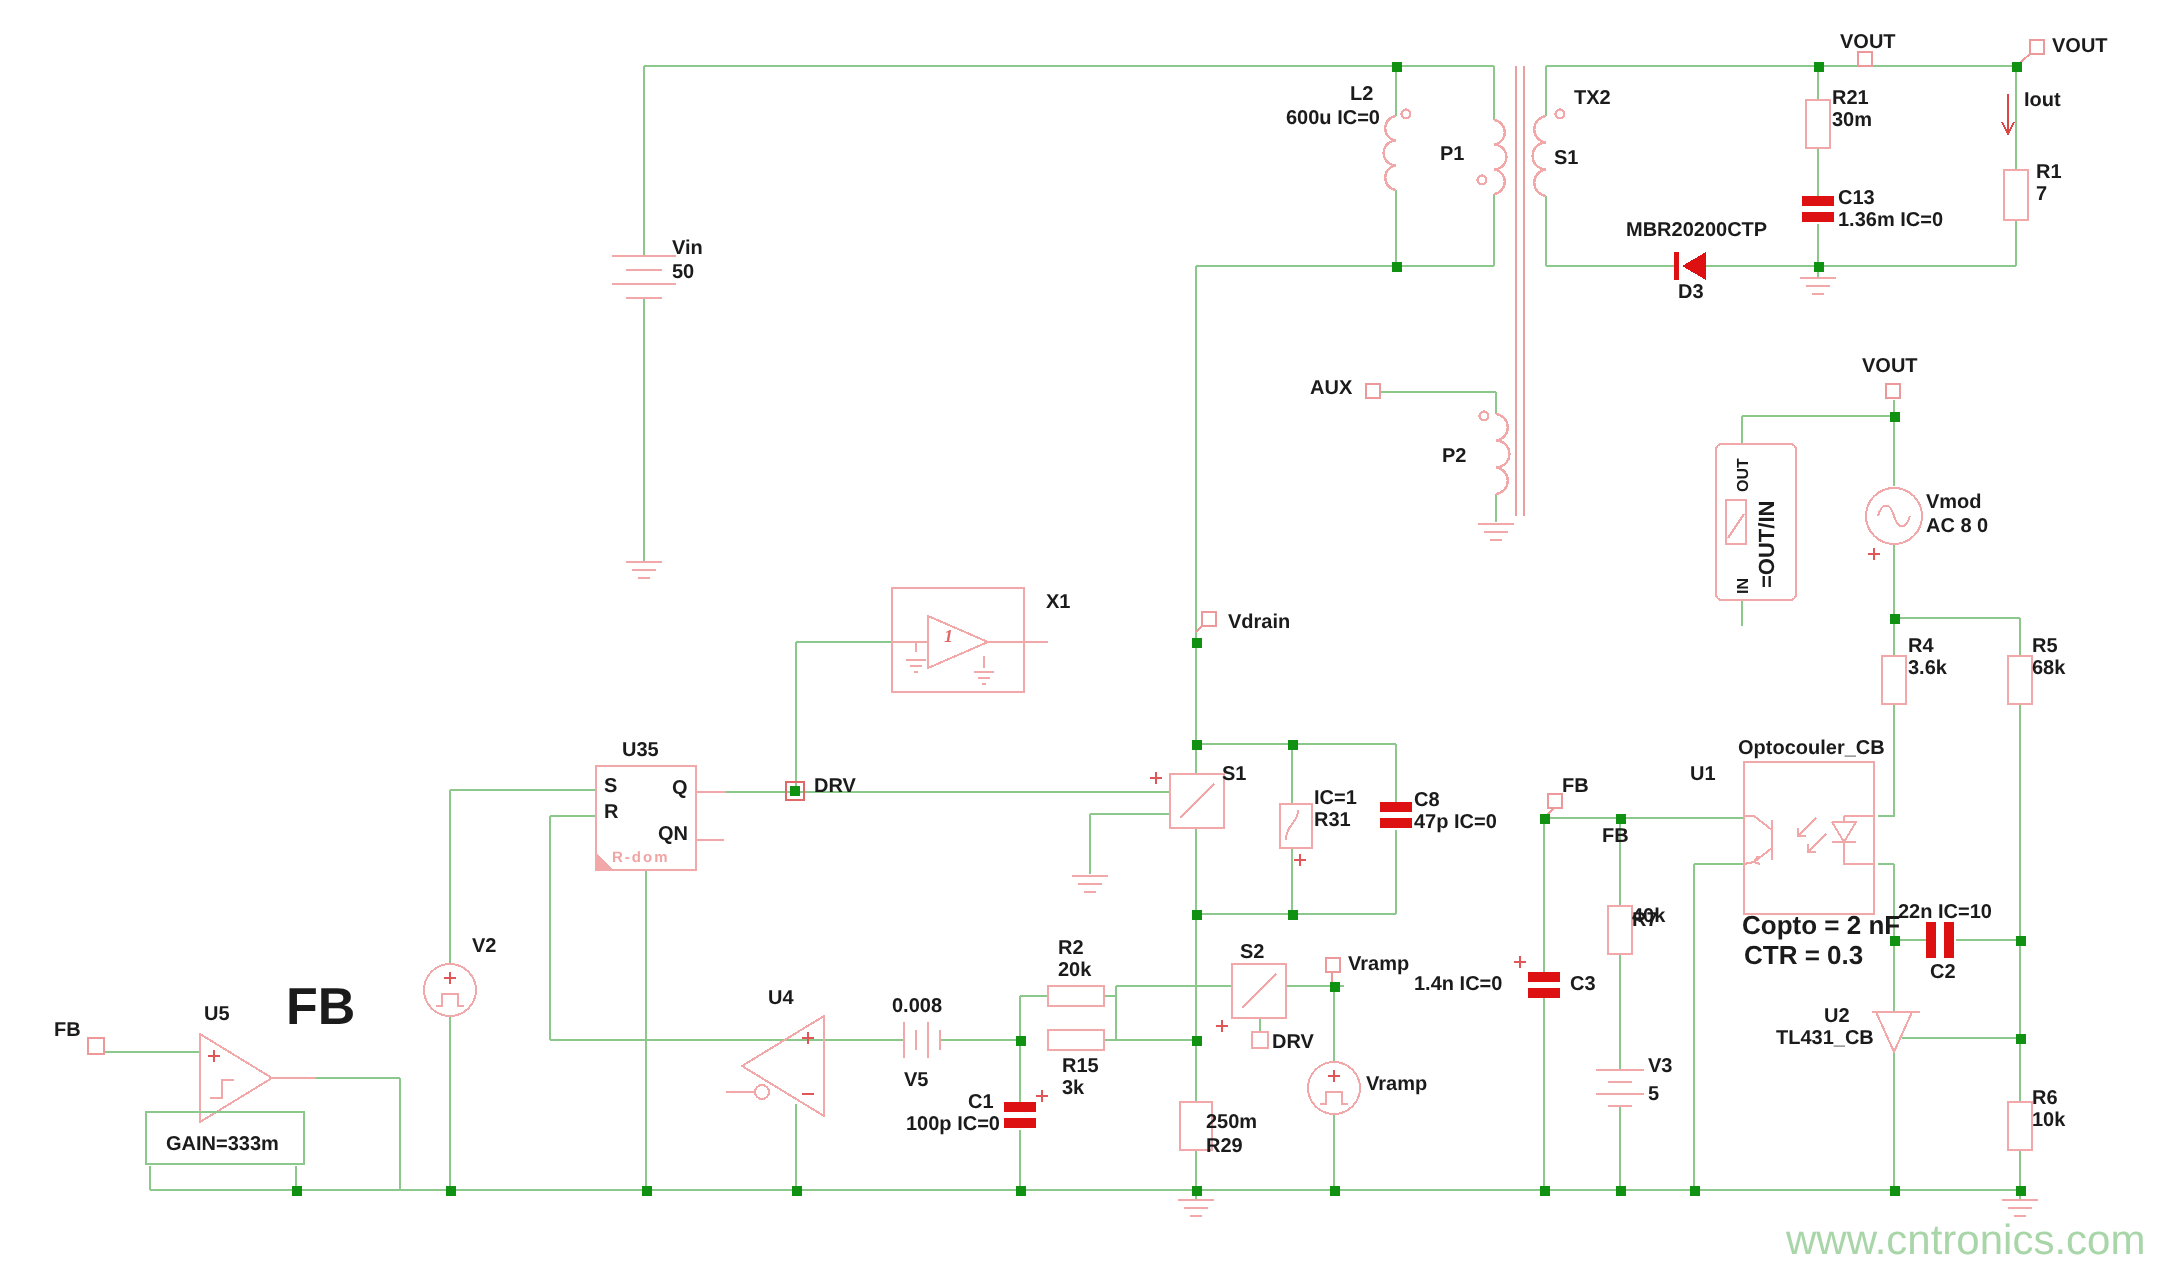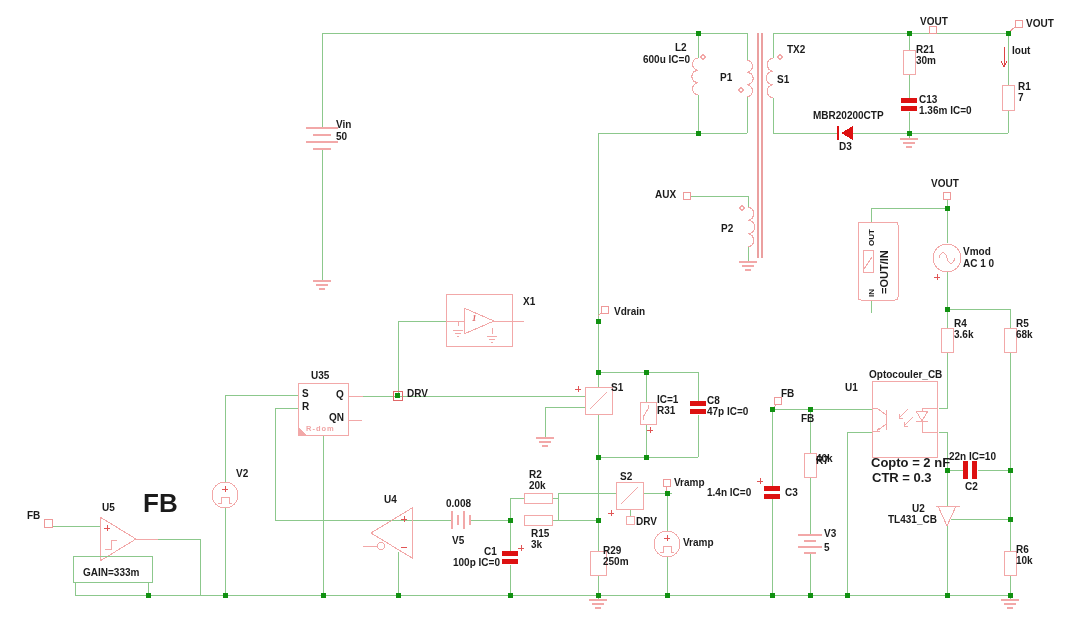--- a/index.html
+++ b/index.html
@@ -317,21 +317,21 @@
 <div class="lbl" style="left:916px;top:55px">30m</div>
 <div class="lbl" style="left:919px;top:94px">C13</div>
 <div class="lbl" style="left:919px;top:105px">1.36m IC=0</div>
 <div class="lbl" style="left:1012px;top:45px">Iout</div>
 <div class="lbl" style="left:1018px;top:81px">R1</div>
 <div class="lbl" style="left:1018px;top:92px">7</div>
 <div class="lbl vlbl" style="left:868px;top:246px">OUT</div>
 <div class="lbl vlbl" style="left:868px;top:297px">IN</div>
 <div class="lbl vbig" style="left:879px;top:294px">=OUT/IN</div>
 <div class="lbl" style="left:963px;top:246px">Vmod</div>
-<div class="lbl" style="left:963px;top:258px">AC 1 0</div>
+<div class="lbl" style="left:963px;top:258px">AC 8 0</div>
 <div class="lbl" style="left:954px;top:318px">R4</div>
 <div class="lbl" style="left:954px;top:329px">3.6k</div>
 <div class="lbl" style="left:1016px;top:318px">R5</div>
 <div class="lbl" style="left:1016px;top:329px">68k</div>
 <div class="lbl" style="left:869px;top:369px">Optocouler_CB</div>
 <div class="lbl" style="left:845px;top:382px">U1</div>
 <div class="lbl" style="left:781px;top:388px">FB</div>
 <div class="lbl" style="left:801px;top:413px">FB</div>
 <div class="lbl" style="left:816px;top:455px">R7</div>
 <div class="lbl" style="left:816px;top:453px">40k</div>
@@ -360,28 +360,29 @@
 <div class="lbl" style="left:236px;top:468px">V2</div>
 <div class="lbl" style="left:384px;top:494px">U4</div>
 <div class="lbl" style="left:446px;top:498px">0.008</div>
 <div class="lbl" style="left:452px;top:535px">V5</div>
 <div class="lbl" style="left:529px;top:469px">R2</div>
 <div class="lbl" style="left:529px;top:480px">20k</div>
 <div class="lbl" style="left:531px;top:528px">R15</div>
 <div class="lbl" style="left:531px;top:539px">3k</div>
 <div class="lbl" style="left:484px;top:546px">C1</div>
 <div class="lbl" style="left:453px;top:557px">100p IC=0</div>
-<div class="lbl" style="left:603px;top:545px">R29</div>
+<div class="lbl" style="left:603px;top:568px">R29</div>
 <div class="lbl" style="left:603px;top:556px">250m</div>
 <div class="lbl" style="left:611px;top:382px">S1</div>
 <div class="lbl" style="left:620px;top:471px">S2</div>
 <div class="lbl" style="left:657px;top:394px">IC=1</div>
 <div class="lbl" style="left:657px;top:405px">R31</div>
 <div class="lbl" style="left:707px;top:395px">C8</div>
 <div class="lbl" style="left:707px;top:406px">47p IC=0</div>
 <div class="lbl" style="left:674px;top:477px">Vramp</div>
 <div class="lbl" style="left:683px;top:537px">Vramp</div>
 <div class="lbl" style="left:102px;top:502px">U5</div>
 <div class="lbl big" style="left:143px;top:490px">FB</div>
 <div class="lbl" style="left:83px;top:567px">GAIN=333m</div>
 <div class="lbl" style="left:27px;top:510px">FB</div>
+<div class="wm" style="position:absolute;left:893px;top:610px">www.cntronics.com</div>
 
 </div>
 
 </body></html>

